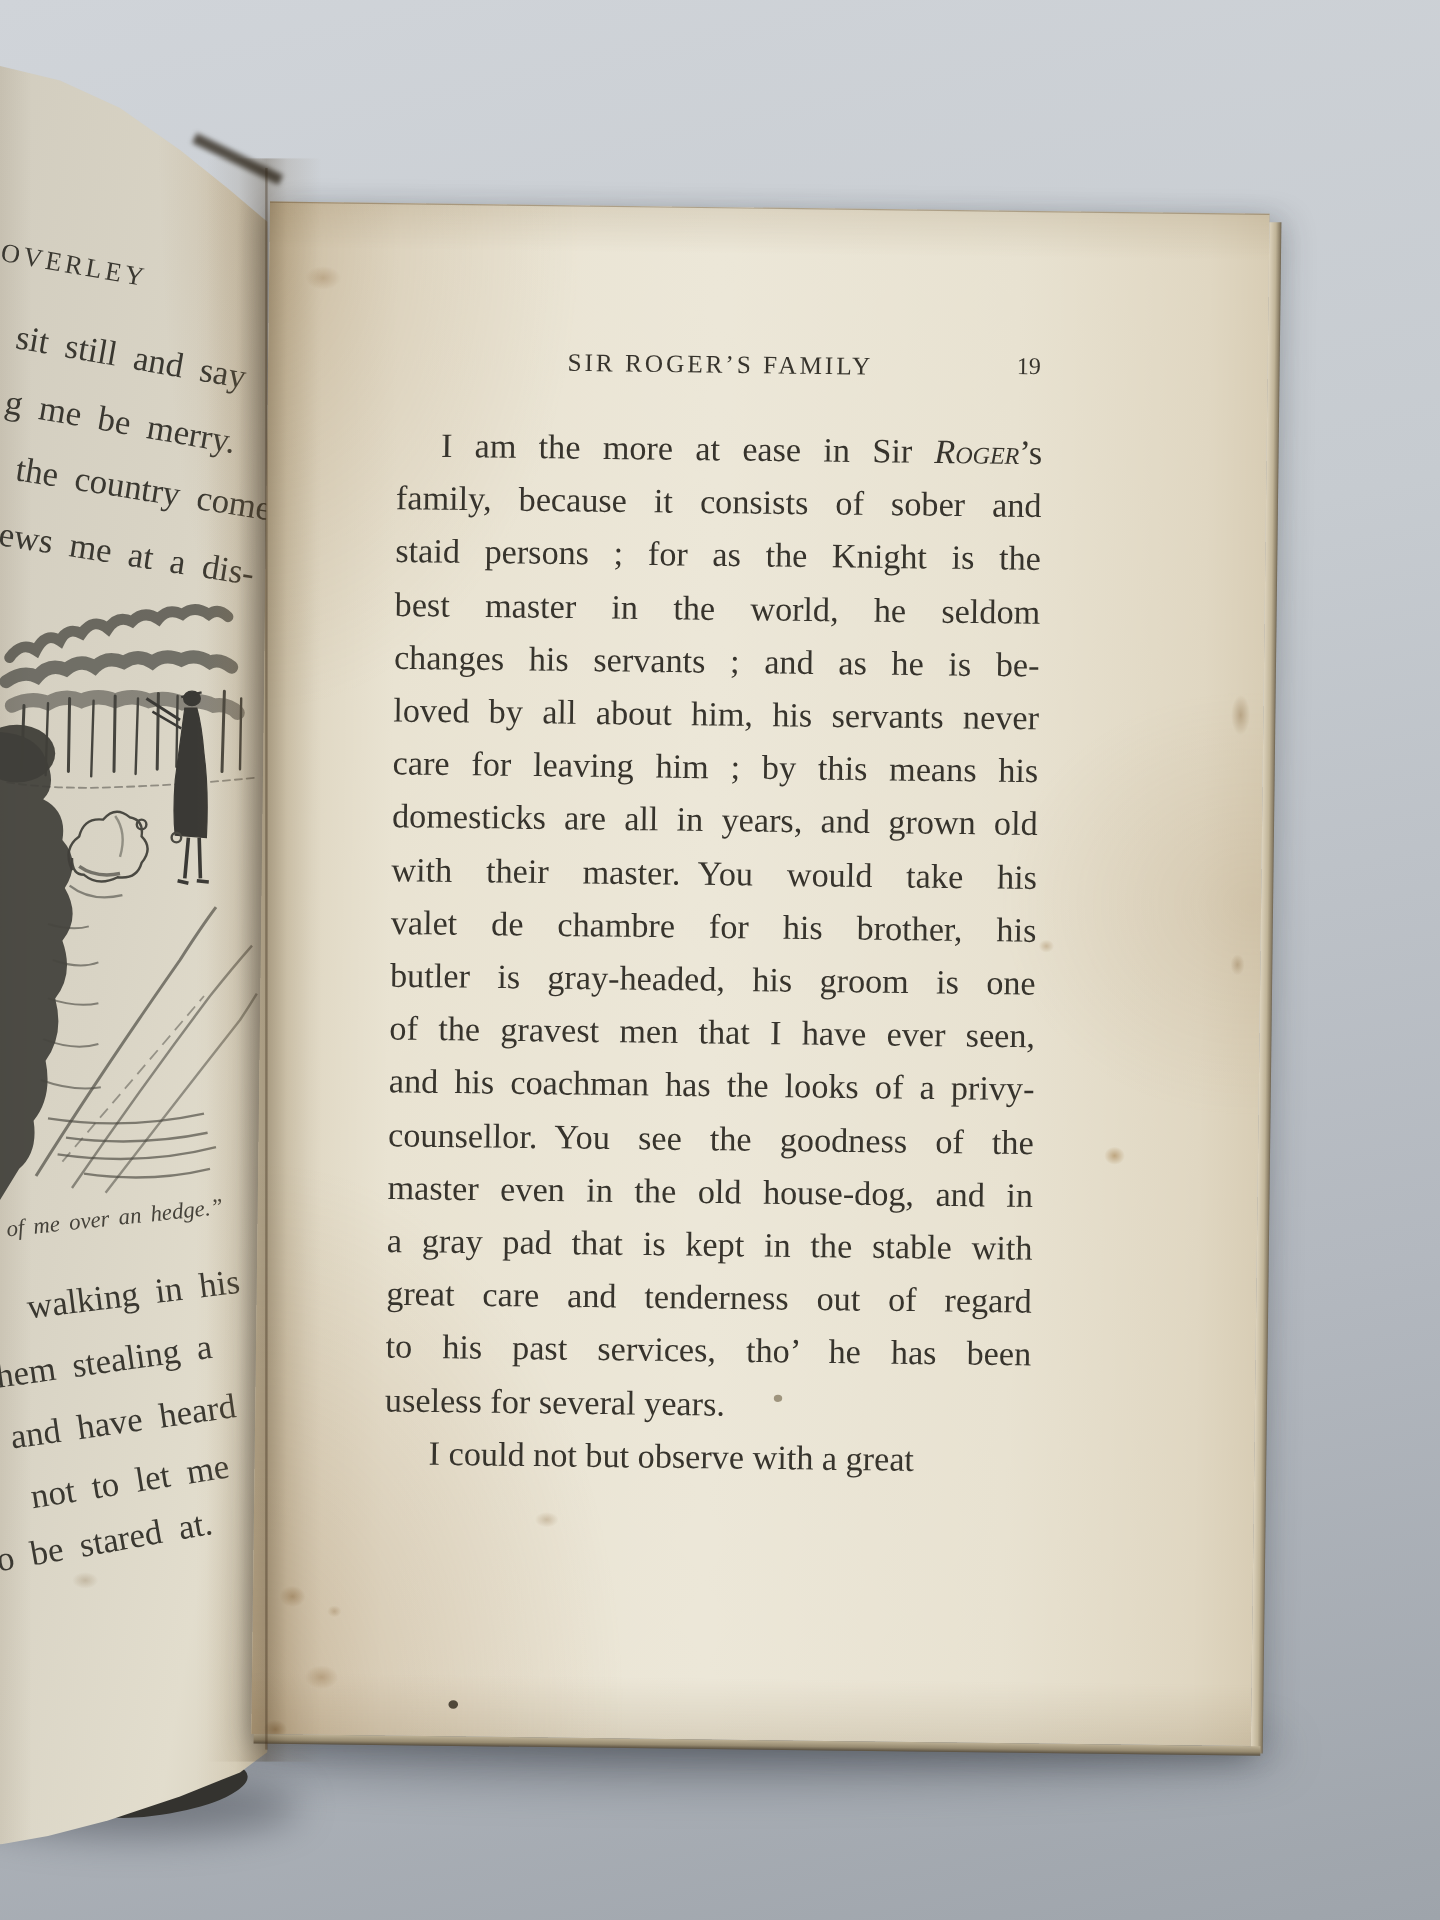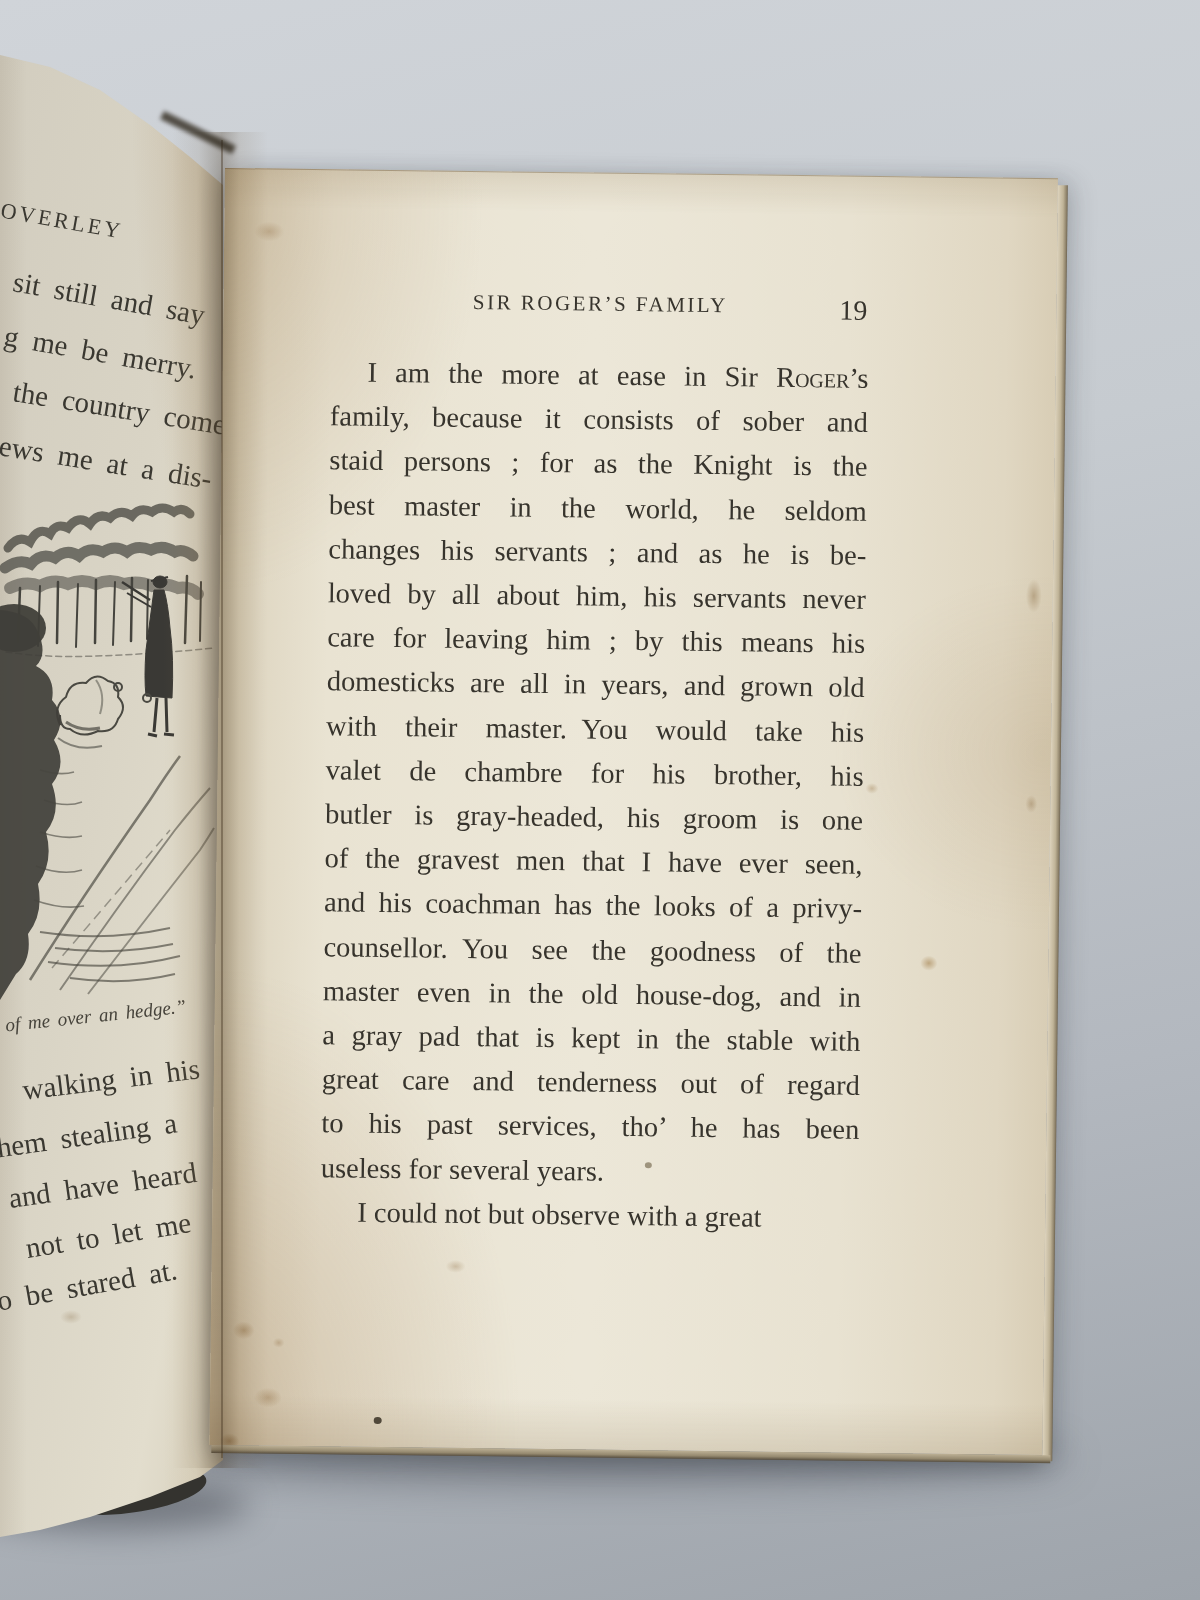--- a/index.html
+++ b/index.html
@@ -41,26 +41,26 @@
       linear-gradient(90deg,#cfc3a8 0%,#e0d8c4 5%,#e9e3d2 13%,#ece7d8 45%,#e8e2d1 75%,#e0d7c2 94%,#d8cdb5 100%);
     border-top:1px solid rgba(110,90,60,.4);
     box-shadow:0 10px 24px rgba(40,44,52,.38),16px 4px 26px rgba(40,44,52,.16);
     color:#37342d;}
   .fore-edge{position:absolute;right:-10px;top:6px;bottom:-6px;width:10px;
     background:linear-gradient(90deg,#ddd3bd 0%,#c0b498 55%,#8d8169 88%,#6d6351 100%);}
   .bottom-edge{position:absolute;left:2px;right:-8px;bottom:-8px;height:8px;
     background:linear-gradient(180deg,#bdb196 0%,#968a70 60%,#584f40 100%);}
   .rp-header{position:absolute;left:108px;top:118px;width:538px;height:34px;}
   .rp-title{display:block;text-align:center;font-size:21px;letter-spacing:2.5px;}
-  .rp-number{position:absolute;right:2px;top:0;font-size:28px;}
+  .rp-number{position:absolute;right:2px;top:0;font-size:20px;}
   .rp-body{position:absolute;left:108px;top:180px;width:538px;font-size:28.5px;line-height:44.2px;}
   .jline{text-align:justify;text-align-last:justify;white-space:normal;}
   .lline{text-align:left;}
   .ind{text-indent:37px;}
-  .sc{font-variant:small-caps;}
+  .sc{font-variant:small-caps;font-style:italic;}
   
   .gutter{position:absolute;left:172px;top:132px;width:96px;height:1336px;pointer-events:none;
     background:linear-gradient(90deg,transparent 0%,rgba(101,79,48,.10) 28%,rgba(70,53,30,.30) 52%,rgba(101,79,48,.12) 70%,transparent 100%);}
   .gutter-line{position:absolute;left:221px;top:140px;width:2px;height:1318px;
     background:rgba(62,47,28,.38);pointer-events:none;}
   .gutter-top-shadow{position:absolute;left:158px;top:128px;width:80px;height:9px;
     background:rgba(42,34,22,.75);filter:blur(2px);transform:rotate(26deg);pointer-events:none;}
   
   .fox{position:absolute;border-radius:50%;pointer-events:none;}
 </style>

